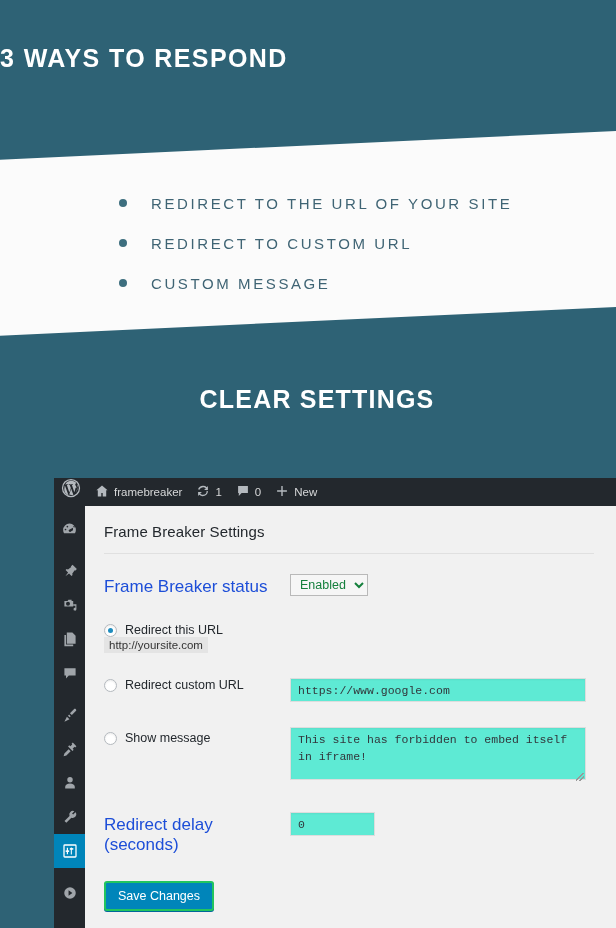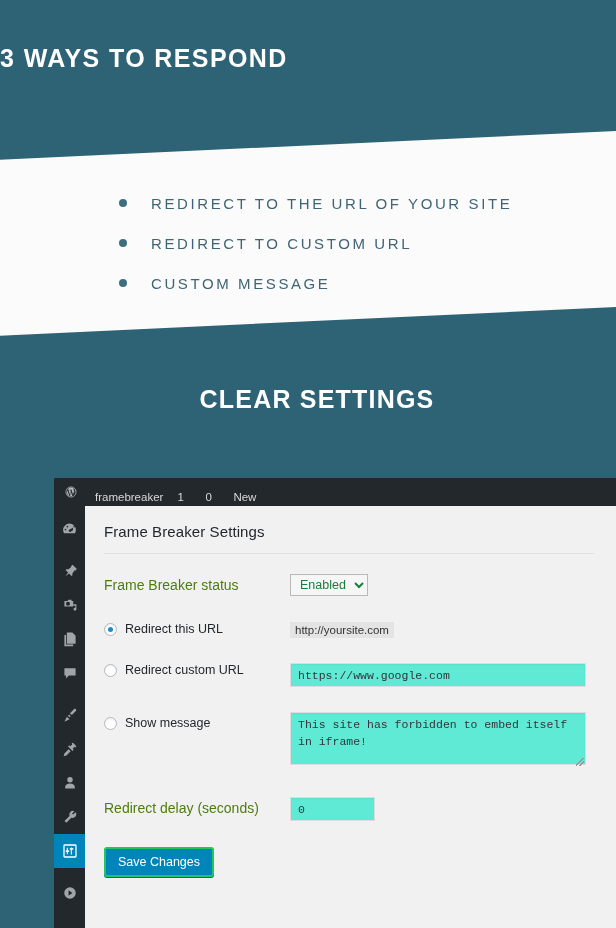--- a/index.html
+++ b/index.html
@@ -44,21 +44,21 @@
     font-size:25px; font-weight:bold; letter-spacing:1.2px;
   }
 
   
   .wp-shot { position:absolute; left:54px; top:478px; width:562px; height:450px; overflow:hidden; background:#f1f1f1; }
 
   .adminbar {
     height:28px; background:#23282d; display:flex; align-items:center;
     color:#c3c4c5; font-size:11.5px;
   }
-  .ab-item { display:flex; align-items:flex-start; height:28px; padding:8px 7px; gap:5px;flex-direction:column; }
+  .ab-item { display:flex; align-items:flex-end; height:28px; padding:8px 7px; gap:5px; }
   .ab-item .lbl { color:#d7d8d9; font-size:11.5px; }
   .wp-logo { width:20px; height:20px; display:block; }
 
   .wp-body { display:flex; height:422px; }
 
   .wp-menu { width:31px; background:#23282d; flex:none; padding-top:6px; position:relative; }
   .menu-item {
     height:34px; display:flex; align-items:center; justify-content:center;
     position:relative;
   }
@@ -70,21 +70,21 @@
     border-right:8px solid #f1f1f1;
   }
   .menu-item svg { display:block; }
 
   .wp-content { flex:1; background:#f1f1f1; padding:17px 0 0 19px; position:relative; }
   .page-title { font-size:15px; color:#23282d; font-weight:normal; letter-spacing:.1px; }
   .hr { height:1px; background:#e0e0e0; margin:13px 22px 0 0; }
 
   .form { margin-top:20px; }
   .row { display:flex; align-items:flex-start; margin-bottom:22px; }
-  .row-label { width:186px; flex:none; font-size:14px; color:#4d7c0f; padding-top:3px; }
+  .row-label { width:186px; flex:none; font-size:17px; color:#1d4ed8; padding-top:3px; }
 
   .radio-label { display:flex; align-items:center; gap:8px; width:186px; flex:none; font-size:12.5px; color:#23282d; }
   .radio {
     width:13px; height:13px; border-radius:50%;
     border:1px solid #b4b9be; background:#fff; flex:none; position:relative;
     box-shadow:inset 0 1px 2px rgba(0,0,0,.08);
   }
   .radio.on::after {
     content:""; position:absolute; left:3px; top:3px; width:5px; height:5px;
     border-radius:50%; background:#1e8cbe;
@@ -278,21 +278,21 @@
       <div class="form">
 
         <div class="row" style="margin-bottom:26px;">
           <div class="row-label">Frame Breaker status</div>
           <select class="wp-select">
             <option>Enabled</option>
             <option>Disabled</option>
           </select>
         </div>
 
-        <div class="row" style="margin-bottom:25px;">
+        <div class="row" style="margin-bottom:25px;flex-direction:column;">
           <label class="radio-label">
             <span class="radio on"></span>
             <span>Redirect this URL</span>
           </label>
           <span class="code">http://yoursite.com</span>
         </div>
 
         <div class="row" style="margin-bottom:25px;">
           <label class="radio-label">
             <span class="radio"></span>

